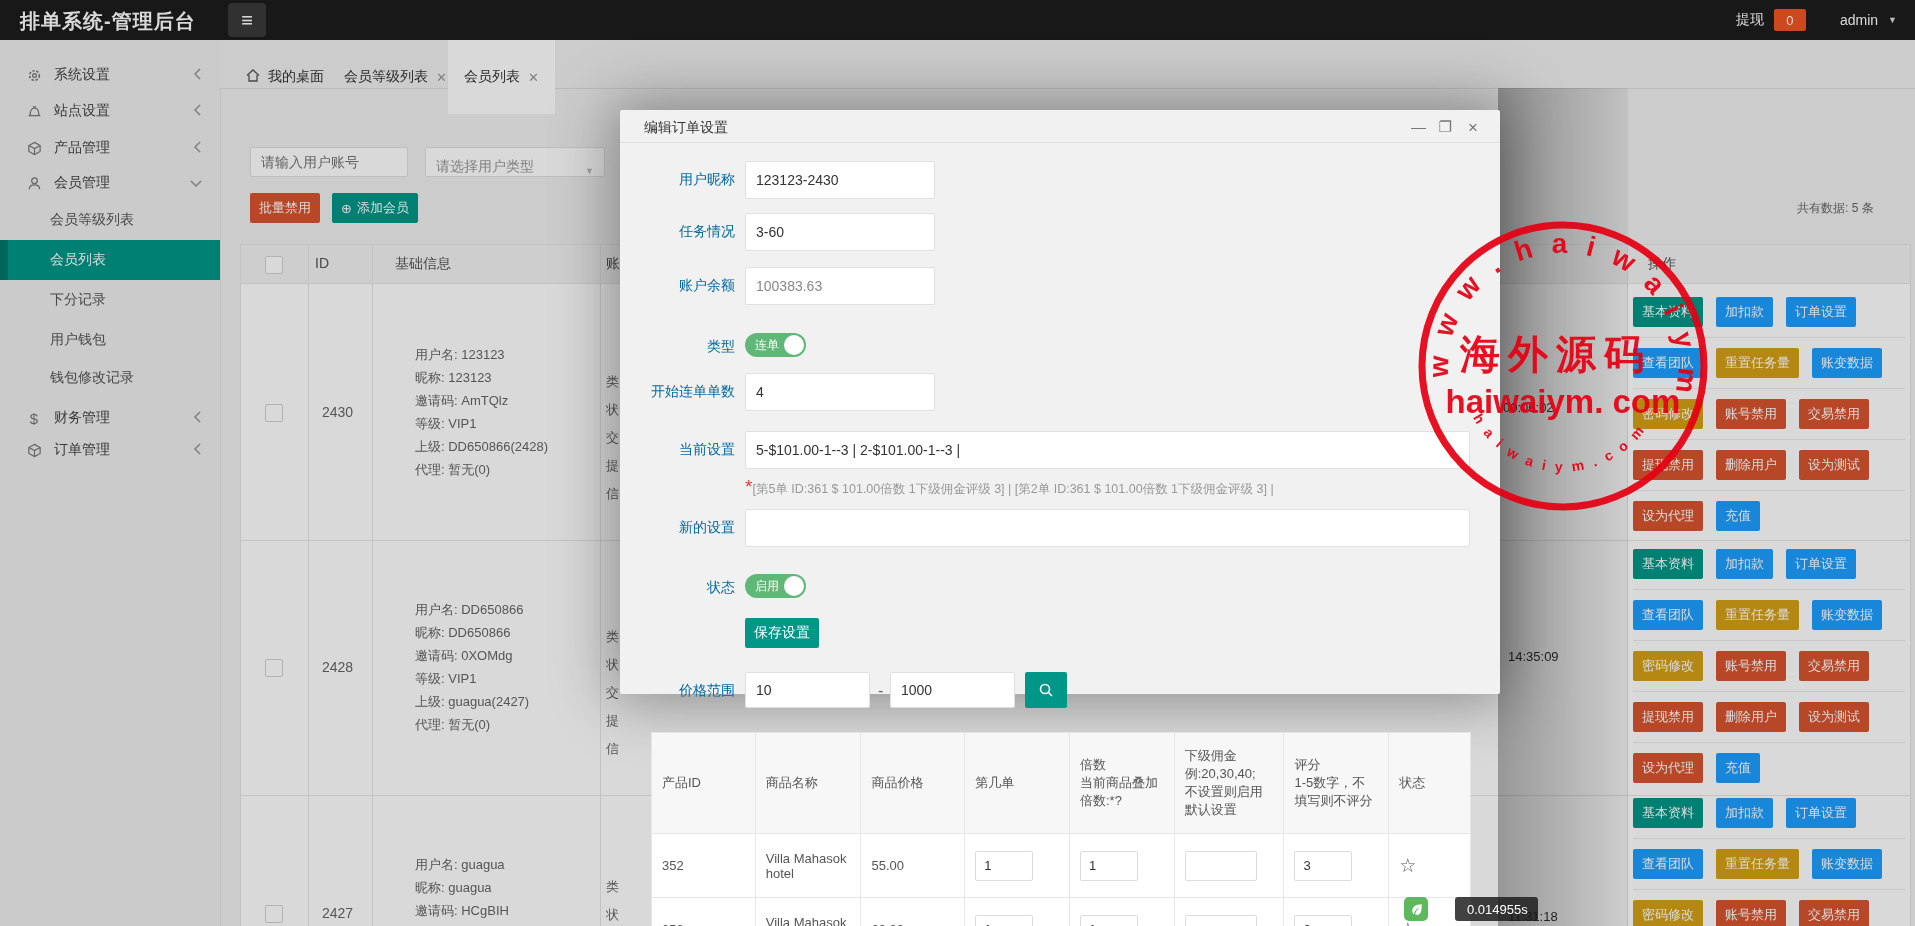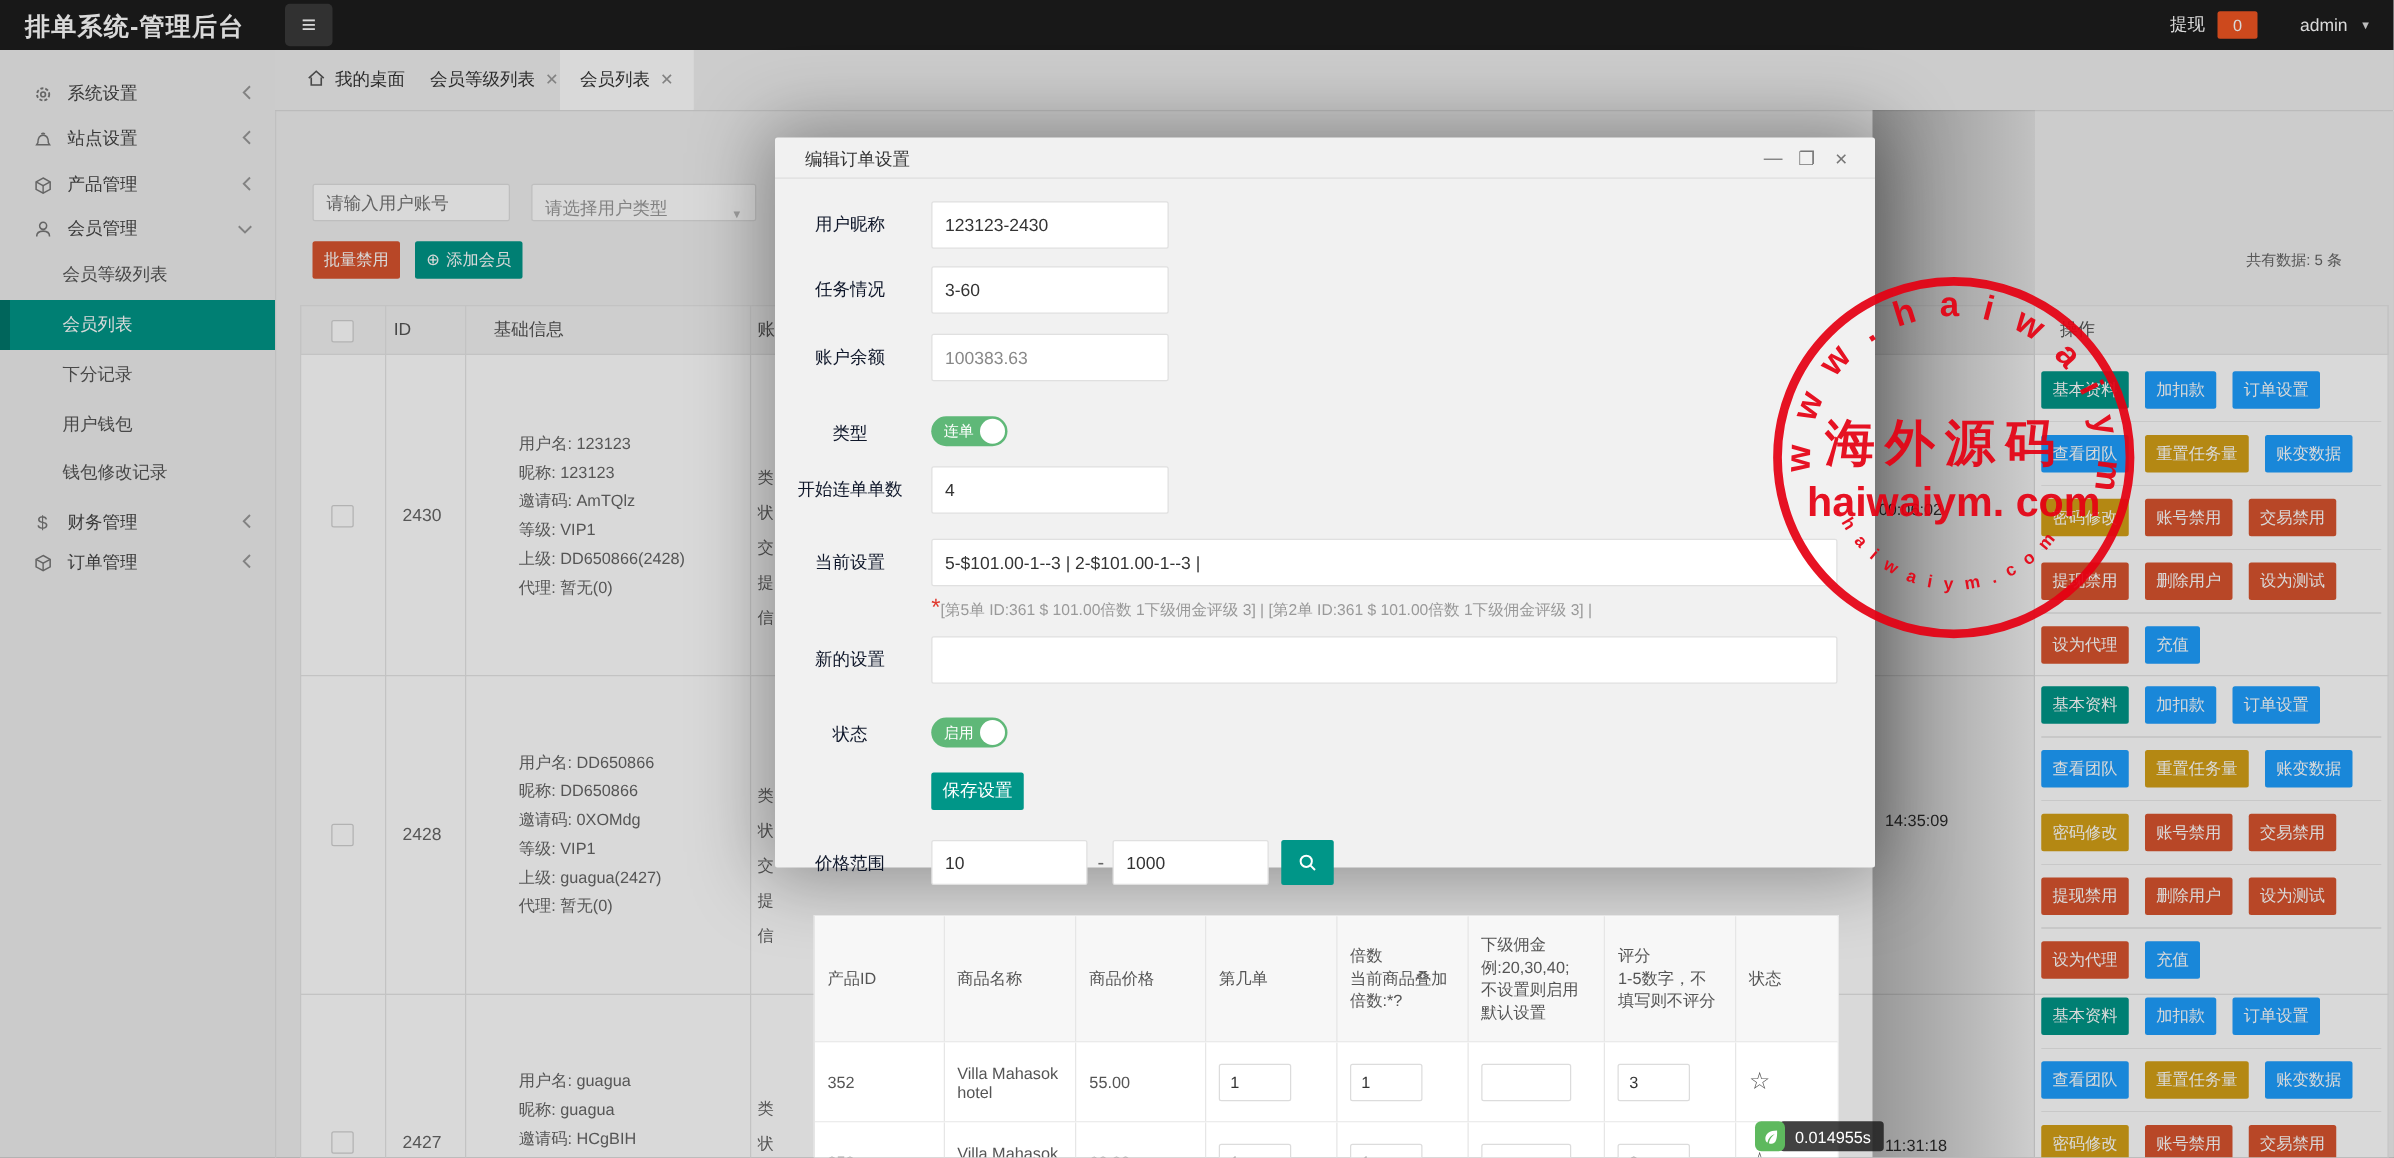--- a/index.html
+++ b/index.html
@@ -17,21 +17,21 @@
   .caret{font-size:9px;color:#ddd;}
   
   .sidebar{left:0;top:40px;width:220px;height:886px;background:#efefef;border-right:1px solid #e2e2e2;z-index:5;}
   .side-item{position:absolute;left:0;width:220px;height:36px;display:flex;align-items:center;font-size:14px;color:#444;cursor:pointer;}
   .side-item .ic{width:16px;height:16px;margin-left:26px;margin-right:12px;display:flex;align-items:center;justify-content:center;color:#777;}
   .side-item .chev{position:absolute;right:18px;color:#999;}
   .side-sub{position:absolute;left:0;width:220px;height:36px;display:flex;align-items:center;padding-left:50px;font-size:14px;color:#555;cursor:pointer;box-sizing:border-box;}
   .side-sub.active{background:#009688;color:#fff;height:40px;border-left:8px solid #00776c;padding-left:42px;}
   
   .tabbar{left:220px;top:40px;width:1695px;height:48px;background:#f0f0f0;border-bottom:1px solid #dcdcdc;z-index:5;}
-  .tab{position:absolute;top:0;height:48px;display:flex;align-items:center;gap:8px;font-size:14px;color:#333;padding:0 16px;cursor:pointer;}
+  .tab{position:absolute;top:0;height:48px;display:flex;align-items:center;gap:8px;font-size:14px;color:#333;padding:13px 16px;cursor:pointer;}
   .tab.active{background:#fff;}
   .tab .x{color:#999;font-size:13px;}
   
   .content-bg{left:220px;top:88px;width:1695px;height:838px;background:#f0f0f0;z-index:1;}
   .input{background:#fff;border:1px solid #e0e0e0;border-radius:2px;font-size:14px;color:#333;padding:0 10px;box-sizing:border-box;
          font-family:"Liberation Sans","DejaVu Sans",sans-serif;}
   input.input{outline:none;}
   .placeholder{color:#999;}
   .selectbox{display:flex;align-items:flex-end;justify-content:space-between;cursor:pointer;gap:39px;}
   .btn{display:inline-flex;align-items:center;justify-content:center;height:30px;padding:0 9px;border-radius:2px;
@@ -51,21 +51,21 @@
   .ops-set{position:absolute;left:1633px;width:272px;display:flex;flex-wrap:wrap;column-gap:13px;row-gap:21px;z-index:3;
            background:repeating-linear-gradient(to bottom,transparent 0 40px,#ececec 40px 41px,transparent 41px 51px);}
   
   .shade{left:0;top:0;width:1915px;height:926px;background:rgba(0,0,0,0.15);z-index:20;}
   .shade-band{left:1498px;top:88px;width:130px;height:838px;background:linear-gradient(to right,rgba(0,0,0,0.30),rgba(0,0,0,0.05));z-index:21;}
   .modal{left:620px;top:110px;width:880px;height:584px;background:#f1f1f1;border-radius:2px;z-index:30;
          box-shadow:0 0 60px 8px rgba(0,0,0,0.35);}
   .modal-header{position:absolute;left:0;top:0;width:100%;height:33px;border-bottom:1px solid #dedede;box-sizing:border-box;}
   .modal-title{position:absolute;left:24px;top:9px;font-size:14px;color:#333;}
   .win-ic{position:absolute;top:8px;color:#777;font-size:15px;cursor:pointer;}
-  .flabel{position:absolute;width:110px;text-align:center;font-size:14px;color:#0f172a;}
+  .flabel{position:absolute;width:110px;text-align:right;font-size:14px;color:#0369a1;}
   .toggle{position:absolute;display:inline-flex;align-items:center;background:#5fb878;border-radius:13px;height:24px;cursor:pointer;}
   .toggle .lbl{color:#fff;font-size:12px;margin:0 5px 0 10px;}
   .toggle .knob{width:20px;height:20px;background:#fff;border-radius:50%;margin-right:2px;}
   .hint{position:absolute;font-size:12.5px;color:#999;}
   .hint .star{color:#e03a2f;}
   
   .ptable{position:absolute;left:31px;top:622px;width:820px;border:1px solid #e6e6e6;box-sizing:border-box;background:#fff;}
   .prow{display:flex;}
   .prow>div{border-right:1px solid #e6e6e6;box-sizing:border-box;padding:8px 10px;font-size:13px;color:#555;
             display:flex;align-items:center;white-space:pre-line;}
@@ -74,21 +74,21 @@
   .prow>div:nth-child(4){width:105px}.prow>div:nth-child(5){width:105px}.prow>div:nth-child(6){width:110px}
   .prow>div:nth-child(7){width:105px}.prow>div:nth-child(8){width:81px}
   .prow.phead{background:#f7f7f7;height:100px;border-bottom:1px solid #e6e6e6;}
   .prow.pbody{height:63px;border-bottom:1px solid #e6e6e6;background:#fff;}
   .cell-input{width:58px;height:30px;border:1px solid #dcdcdc;border-radius:2px;font-size:13px;color:#333;padding:0 8px;box-sizing:border-box;outline:none;background:#fff;}
   .cell-input.wide{width:72px;}
   .star{font-size:19px;color:#555;}
   
   .stamp{left:1413px;top:216px;width:300px;height:300px;z-index:40;opacity:0.92;pointer-events:none;}
   
-  .speed{left:1404px;top:897px;z-index:50;display:flex;align-items:flex-end;}
+  .speed{left:1404px;top:897px;z-index:50;display:flex;align-items:flex-end;gap:31px;}
   .leaf{width:24px;height:24px;border-radius:5px;background:#5eb95e;display:flex;align-items:center;justify-content:center;z-index:2;}
   .speed-pill{margin-left:-4px;background:rgba(25,25,25,0.82);color:#fff;font-size:13px;height:24px;display:flex;
               align-items:center;padding:0 10px 0 12px;border-radius:3px;}
 </style>
 </head>
 <body>
 
 <div id="app">
 
   <div class="abs topbar">

